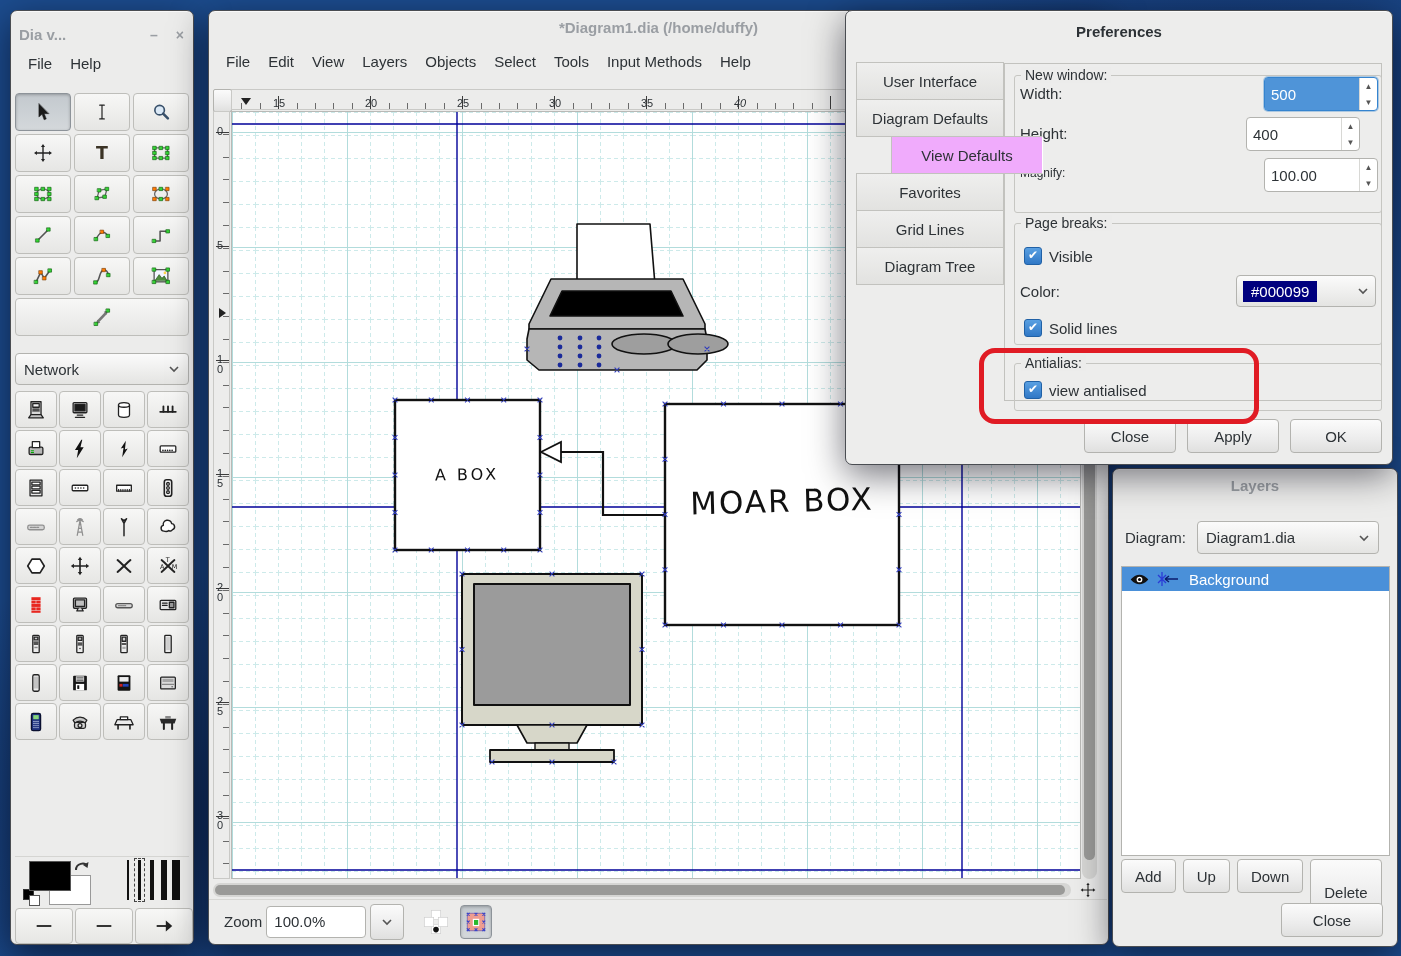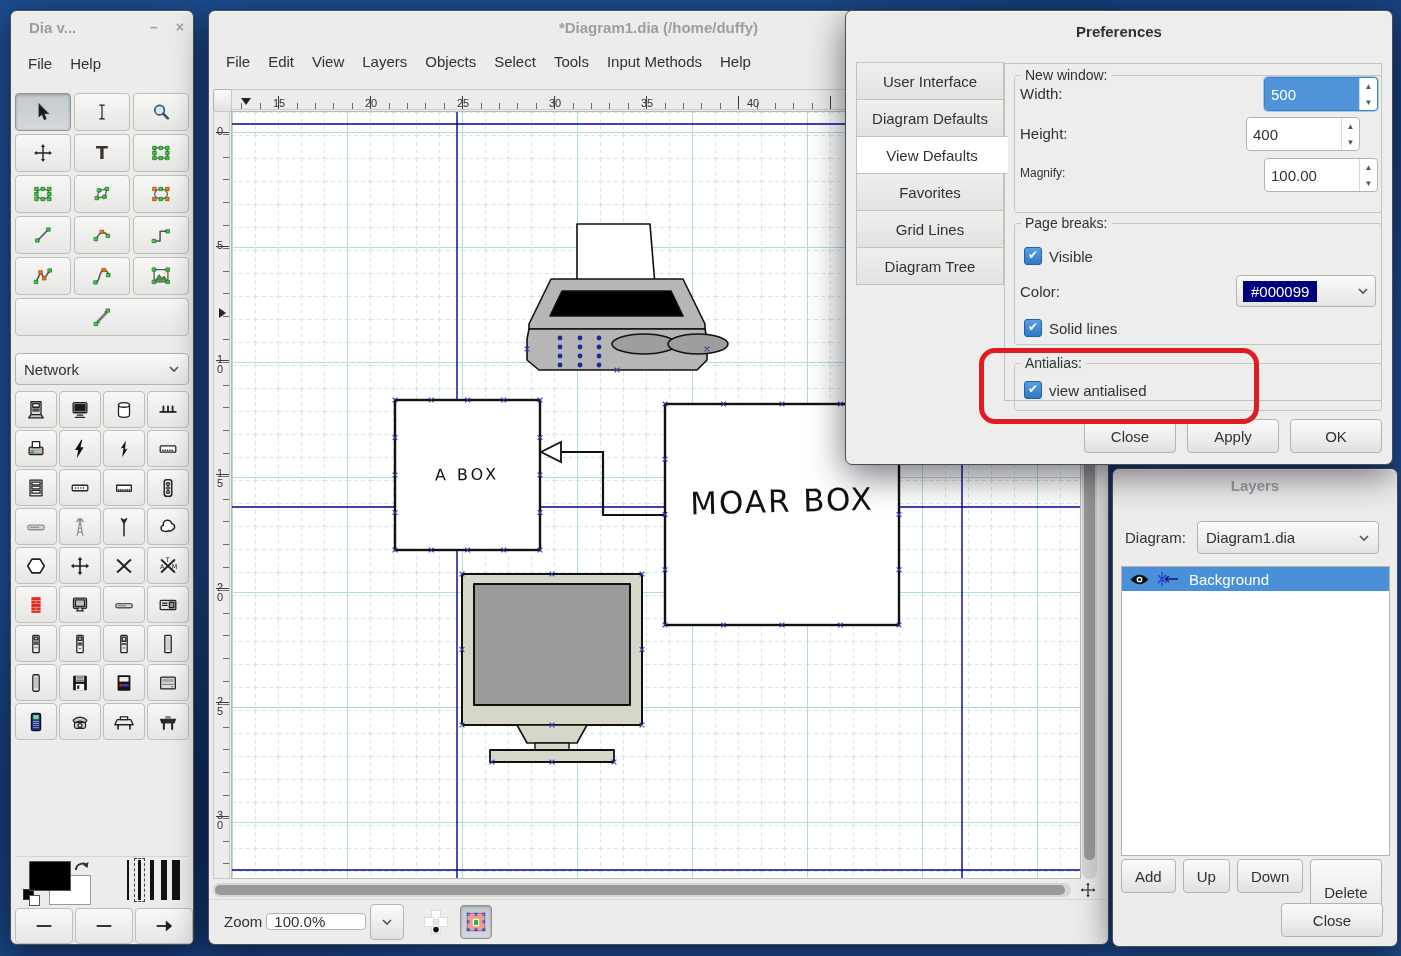--- a/index.html
+++ b/index.html
@@ -48,40 +48,40 @@
   .scrolltrack{position:absolute;background:#d6d6d4;border-radius:8px;}
   .scrollthumb{position:absolute;background:#9a9a98;border-radius:7px;}
   #tool-grid{position:absolute;left:4px;top:82px;display:grid;grid-template-columns:repeat(3,56px);grid-auto-rows:38px;gap:3px;}
   #tool-grid .wide{grid-column:1/4;}
   #shape-grid{position:absolute;left:4px;top:380px;display:grid;grid-template-columns:repeat(4,42px);grid-auto-rows:37px;gap:2px;}
   .lw{width:9px;height:42px;display:flex;align-items:center;justify-content:center;}
   .lw.sel{outline:1px dashed #444;}
   .lw i{background:#111;height:40px;display:block;}
   .tab{height:36px;display:flex;align-items:center;justify-content:center;font-size:15px;color:#2d3236;
     background:linear-gradient(#efefee,#e2e2e0);border:1px solid #c2c2be;margin-top:-1px;}
-  .tab.active{background:#ffffff;border-right-color:#fff;position:relative;z-index:3;width:150px;}
+  .tab.active{background:#f0abfc;border-right-color:#fff;position:relative;z-index:3;width:150px;margin-left:35px;}
   .spin{position:absolute;height:32px;width:112px;background:#fff;border:1px solid #b3b3af;border-radius:4px;
     display:flex;align-items:stretch;font-size:15px;color:#2d3236;}
   .spin .val{flex:1;display:flex;align-items:center;padding:0 6px;}
   .spin .val.sel{background:#4f94d8;color:#fff;}
   .spin.focus{border-color:#3584cf;box-shadow:0 0 0 1px rgba(53,132,207,.35);}
   .spin .arrows{width:17px;border-left:1px solid #d8d8d5;display:flex;flex-direction:column;}
   .spin .arrows span{flex:1;display:flex;align-items:center;justify-content:center;color:#555;font-size:8px;}
   .annot{position:absolute;border:5px solid #e01b24;border-radius:16px;z-index:5;pointer-events:none;}
   .lrow{display:flex;align-items:center;gap:8px;height:24px;padding:0 8px;font-size:15px;}
   .lrow.sel{background:#4a90d9;color:#fff;}
   svg text{font-family:"DejaVu Sans",sans-serif;}
 </style>
 </head>
 <body>
 
 <div id="desktop">
 
   <div class="win" id="toolbox" style="left:10px;top:10px;width:182px;height:933px;">
-    <div class="titlebar" style="padding-left:18px;">
+    <div class="titlebar" style="padding-left:8px;align-items:flex-end;">
       <span style="flex:1;">Dia v...</span>
       <span class="winbtn">–</span>
       <span class="winbtn">×</span>
     </div>
     <div class="menubar" id="tb-menus" style="padding:8px 4px 4px 8px;">
         <span class="menu-item">File</span>
         <span class="menu-item">Help</span>
       </div>
     <div id="tool-grid">
         <div class="toolbtn active">
@@ -659,21 +659,21 @@
         <span class="menu-item">Help</span>
       </div>
     <div class="btn" style="position:absolute;left:4px;top:78px;width:17px;height:21px;border-radius:2px;"></div>
     <div class="ruler" id="hruler" style="left:22px;top:78px;width:858px;height:21px;">
       <div id="hruler-nums">
           <div class="rnum" style="left: 41px; top: 7px;">15</div>
           <div class="rnum" style="left: 133px; top: 7px;">20</div>
           <div class="rnum" style="left: 225px; top: 7px;">25</div>
           <div class="rnum" style="left: 317px; top: 7px;">30</div>
           <div class="rnum" style="left: 409px; top: 7px;">35</div>
-          <div class="rnum" style="left: 515px; top: 7px;">40</div>
+          <div class="rnum" style="left: 502px; top: 7px; font-style: italic;">40</div>
         </div>
       <div style="position:absolute;left:9px;bottom:4px;width:0;height:0;border-left:5px solid transparent;border-right:5px solid transparent;border-top:7px solid #222;"></div>
     </div>
     <div class="ruler" id="vruler" style="left:4px;top:100px;width:17px;height:768px;">
       <div id="vruler-nums">
           <div class="vnum" style="top: 14px;">0</div>
           <div class="vnum" style="top: 128px;">5</div>
           <div class="vnum" style="top: 242px;">1
 0</div>
           <div class="vnum" style="top: 356px;">1
@@ -768,21 +768,21 @@
     </div>
     <svg style="position:absolute;left:870px;top:870px;" width="18" height="18" viewBox="0 0 24 24">
         <g stroke="#222" stroke-width="1.5">
           <path d="M12 5v14M5 12h14"></path>
           <path d="M12 2.2 9.8 5.4h4.4zM12 21.8 9.8 18.6h4.4zM2.2 12l3.2-2.2v4.4zM21.8 12l-3.2-2.2v4.4z" fill="#222" stroke="none"></path>
         </g>
       </svg>
 
     <div style="position:absolute;left:0;top:888px;width:898px;height:44px;display:flex;align-items:center;padding-left:15px;box-sizing:border-box;gap:4px;border-top:1px solid #d8d8d5;">
       <span style="font-size:15px;color:#2d3236;">Zoom</span>
-      <div class="entry" style="width:100px;height:17px;box-sizing:border-box;">
+      <div class="entry" style="width:100px;height:32px;box-sizing:border-box;">
         <span>100.0%</span>
       </div>
       <div class="btn" style="width:32px;height:34px;">
         <svg class="chev" viewBox="0 0 12 8">
             <path d="M2 2l4 4 4-4" fill="none" stroke="#555" stroke-width="1.6"></path>
           </svg>
       </div>
       <svg style="margin-left:14px;" width="28" height="28" viewBox="0 0 24 24">
         <g fill="#fff" stroke="#d0d0d0" stroke-width=".6">
           <rect x="8" y="2" width="8" height="8"></rect>

